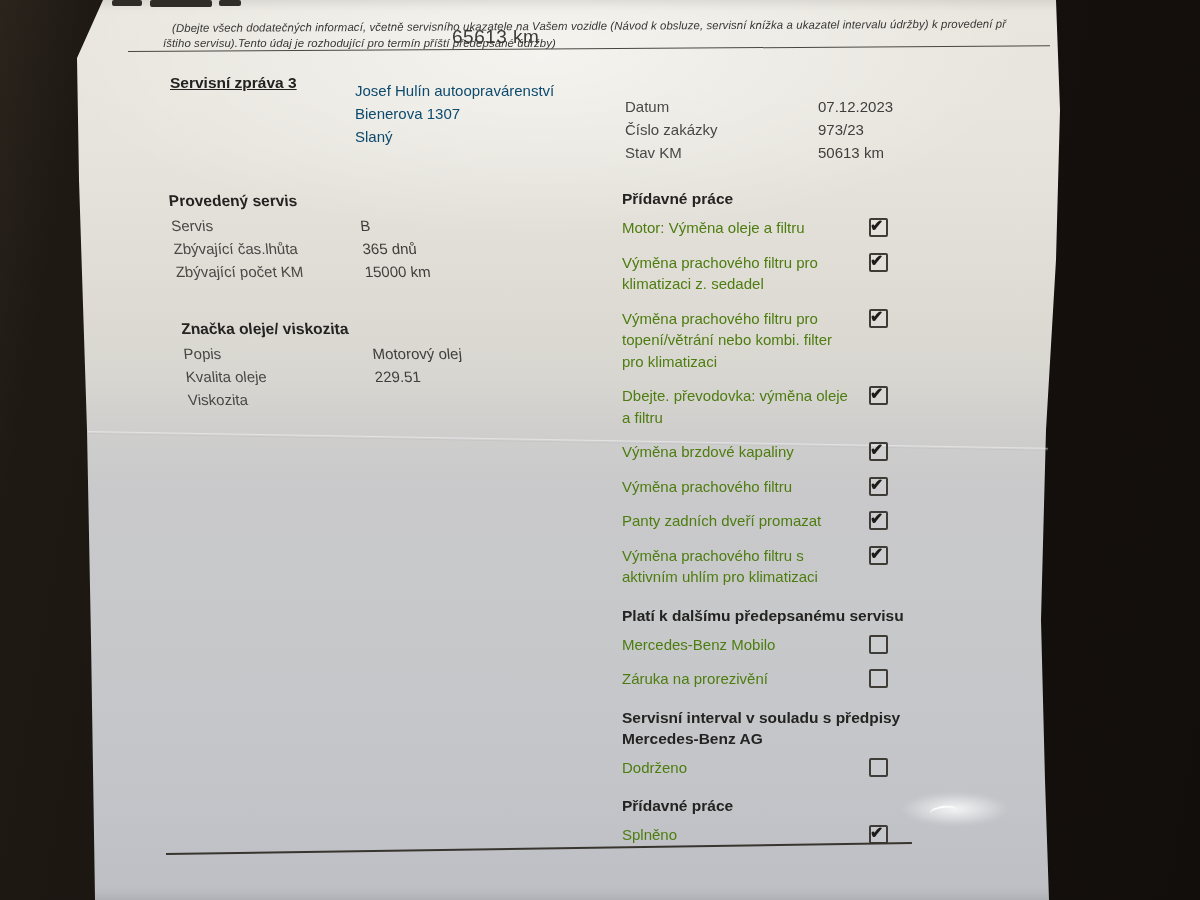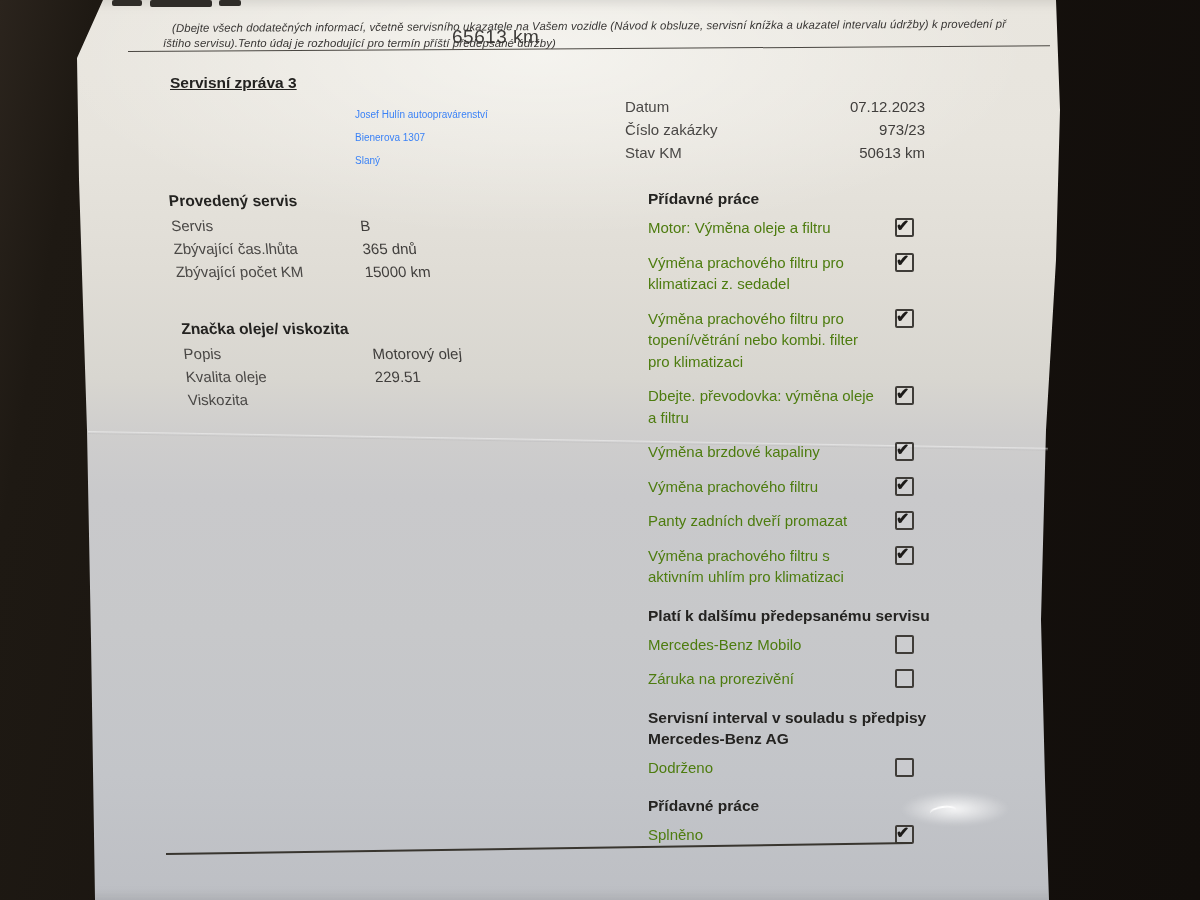--- a/index.html
+++ b/index.html
@@ -48,39 +48,39 @@
   .note{position:absolute;font-size:11.4px;font-style:italic;color:#383634;white-space:nowrap;letter-spacing:0.1px;}
   .note1{left:172px;top:22px;transform:rotate(-0.3deg);transform-origin:left center;}
   .note2{left:163px;top:37px;}
   .rule-top{position:absolute;left:128px;top:51px;width:922px;border-top:1.6px solid #4a4742;
             transform:rotate(-0.35deg);transform-origin:left center;}
   .rule-bottom{position:absolute;left:166px;top:853px;width:746px;border-top:2px solid #38352f;
                transform:rotate(-0.85deg);transform-origin:left center;}
 
   .title{position:absolute;left:170px;top:74px;font-size:15.5px;font-weight:bold;color:#232220;text-decoration:underline;}
 
-  .workshop{position:absolute;left:355px;top:103px;font-size:10px;line-height:23px;color:#3b82f6;}
+  .workshop{position:absolute;left:355px;top:79px;font-size:15px;line-height:23px;color:#0c4a6e;}
 
   .meta{position:absolute;left:625px;top:95px;font-size:15px;line-height:23px;width:300px;}
-  .meta .row{display:flex;justify-content:space-between;}
+  .meta .row{display:flex;}
   .meta .lbl{width:193px;color:#4a4846;}
   .meta .val{color:#403e3c;}
 
   
   .leftcol{position:absolute;left:168px;top:192px;width:420px;
            transform:skewX(5.5deg);transform-origin:0 0;font-size:15px;}
   .leftcol h3{margin:0;font-size:15.5px;font-weight:bold;color:#242321;}
   .leftcol .rows{margin-top:4px;line-height:23px;}
   .leftcol .row{display:flex;}
   .leftcol .lbl{width:189px;color:#4a4846;}
   .leftcol .val{color:#403e3c;}
   .leftcol .sec2{margin-top:37px;}
 
   
-  .rightcol{position:absolute;left:648px;top:188px;width:336px;font-size:15px;}
+  .rightcol{position:absolute;left:622px;top:188px;width:336px;font-size:15px;}
   .rightcol h3{margin:0 0 8px 0;font-size:15.5px;font-weight:bold;color:#242321;line-height:21px;width:332px;}
   .items{width:266px;}
   .item{display:flex;align-items:flex-start;margin-bottom:13px;}
   .item .lbl{flex:1;max-width:235px;line-height:21.5px;color:#4d7c0f;}
   .checkbox{
     flex:0 0 auto;width:15px;height:15px;margin-left:auto;margin-top:1px;
     border:2px solid #3f3c38;border-radius:2px;position:relative;background:rgba(255,255,255,0.10);
   }
   .checkbox.checked::after{
     content:"✔";position:absolute;left:-1px;top:-4px;font-size:16px;font-weight:bold;color:#1d1b19;

